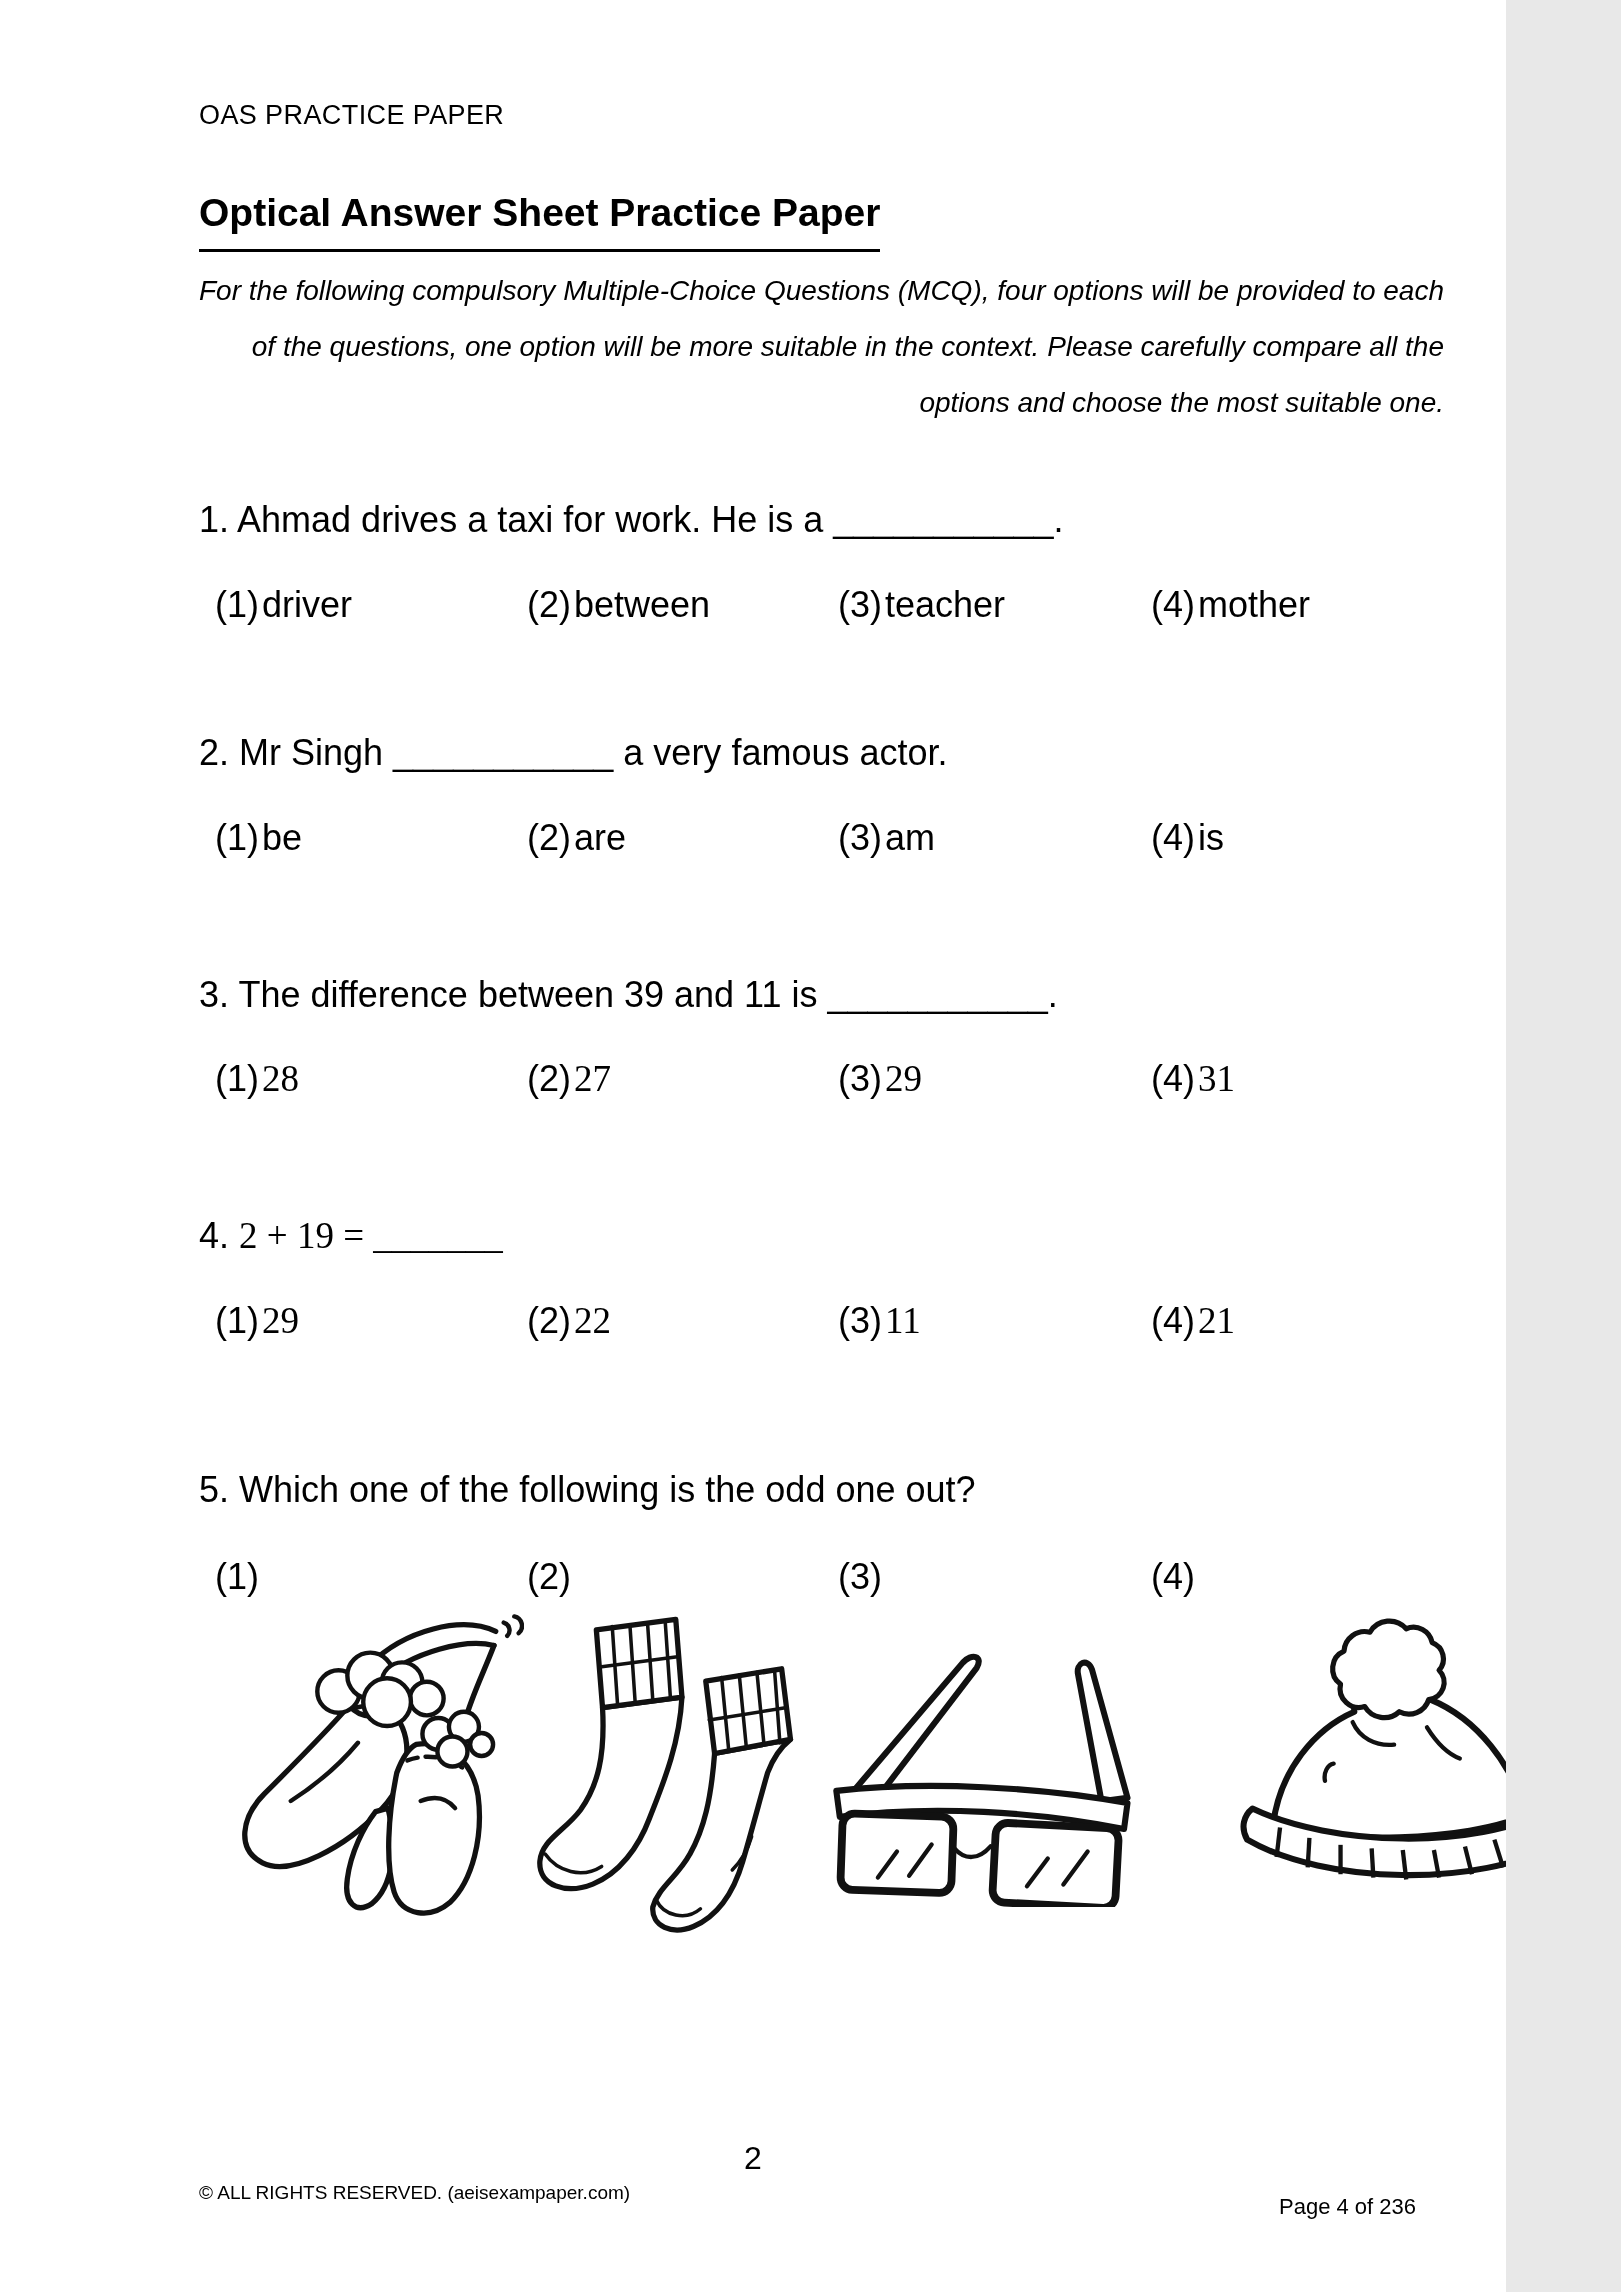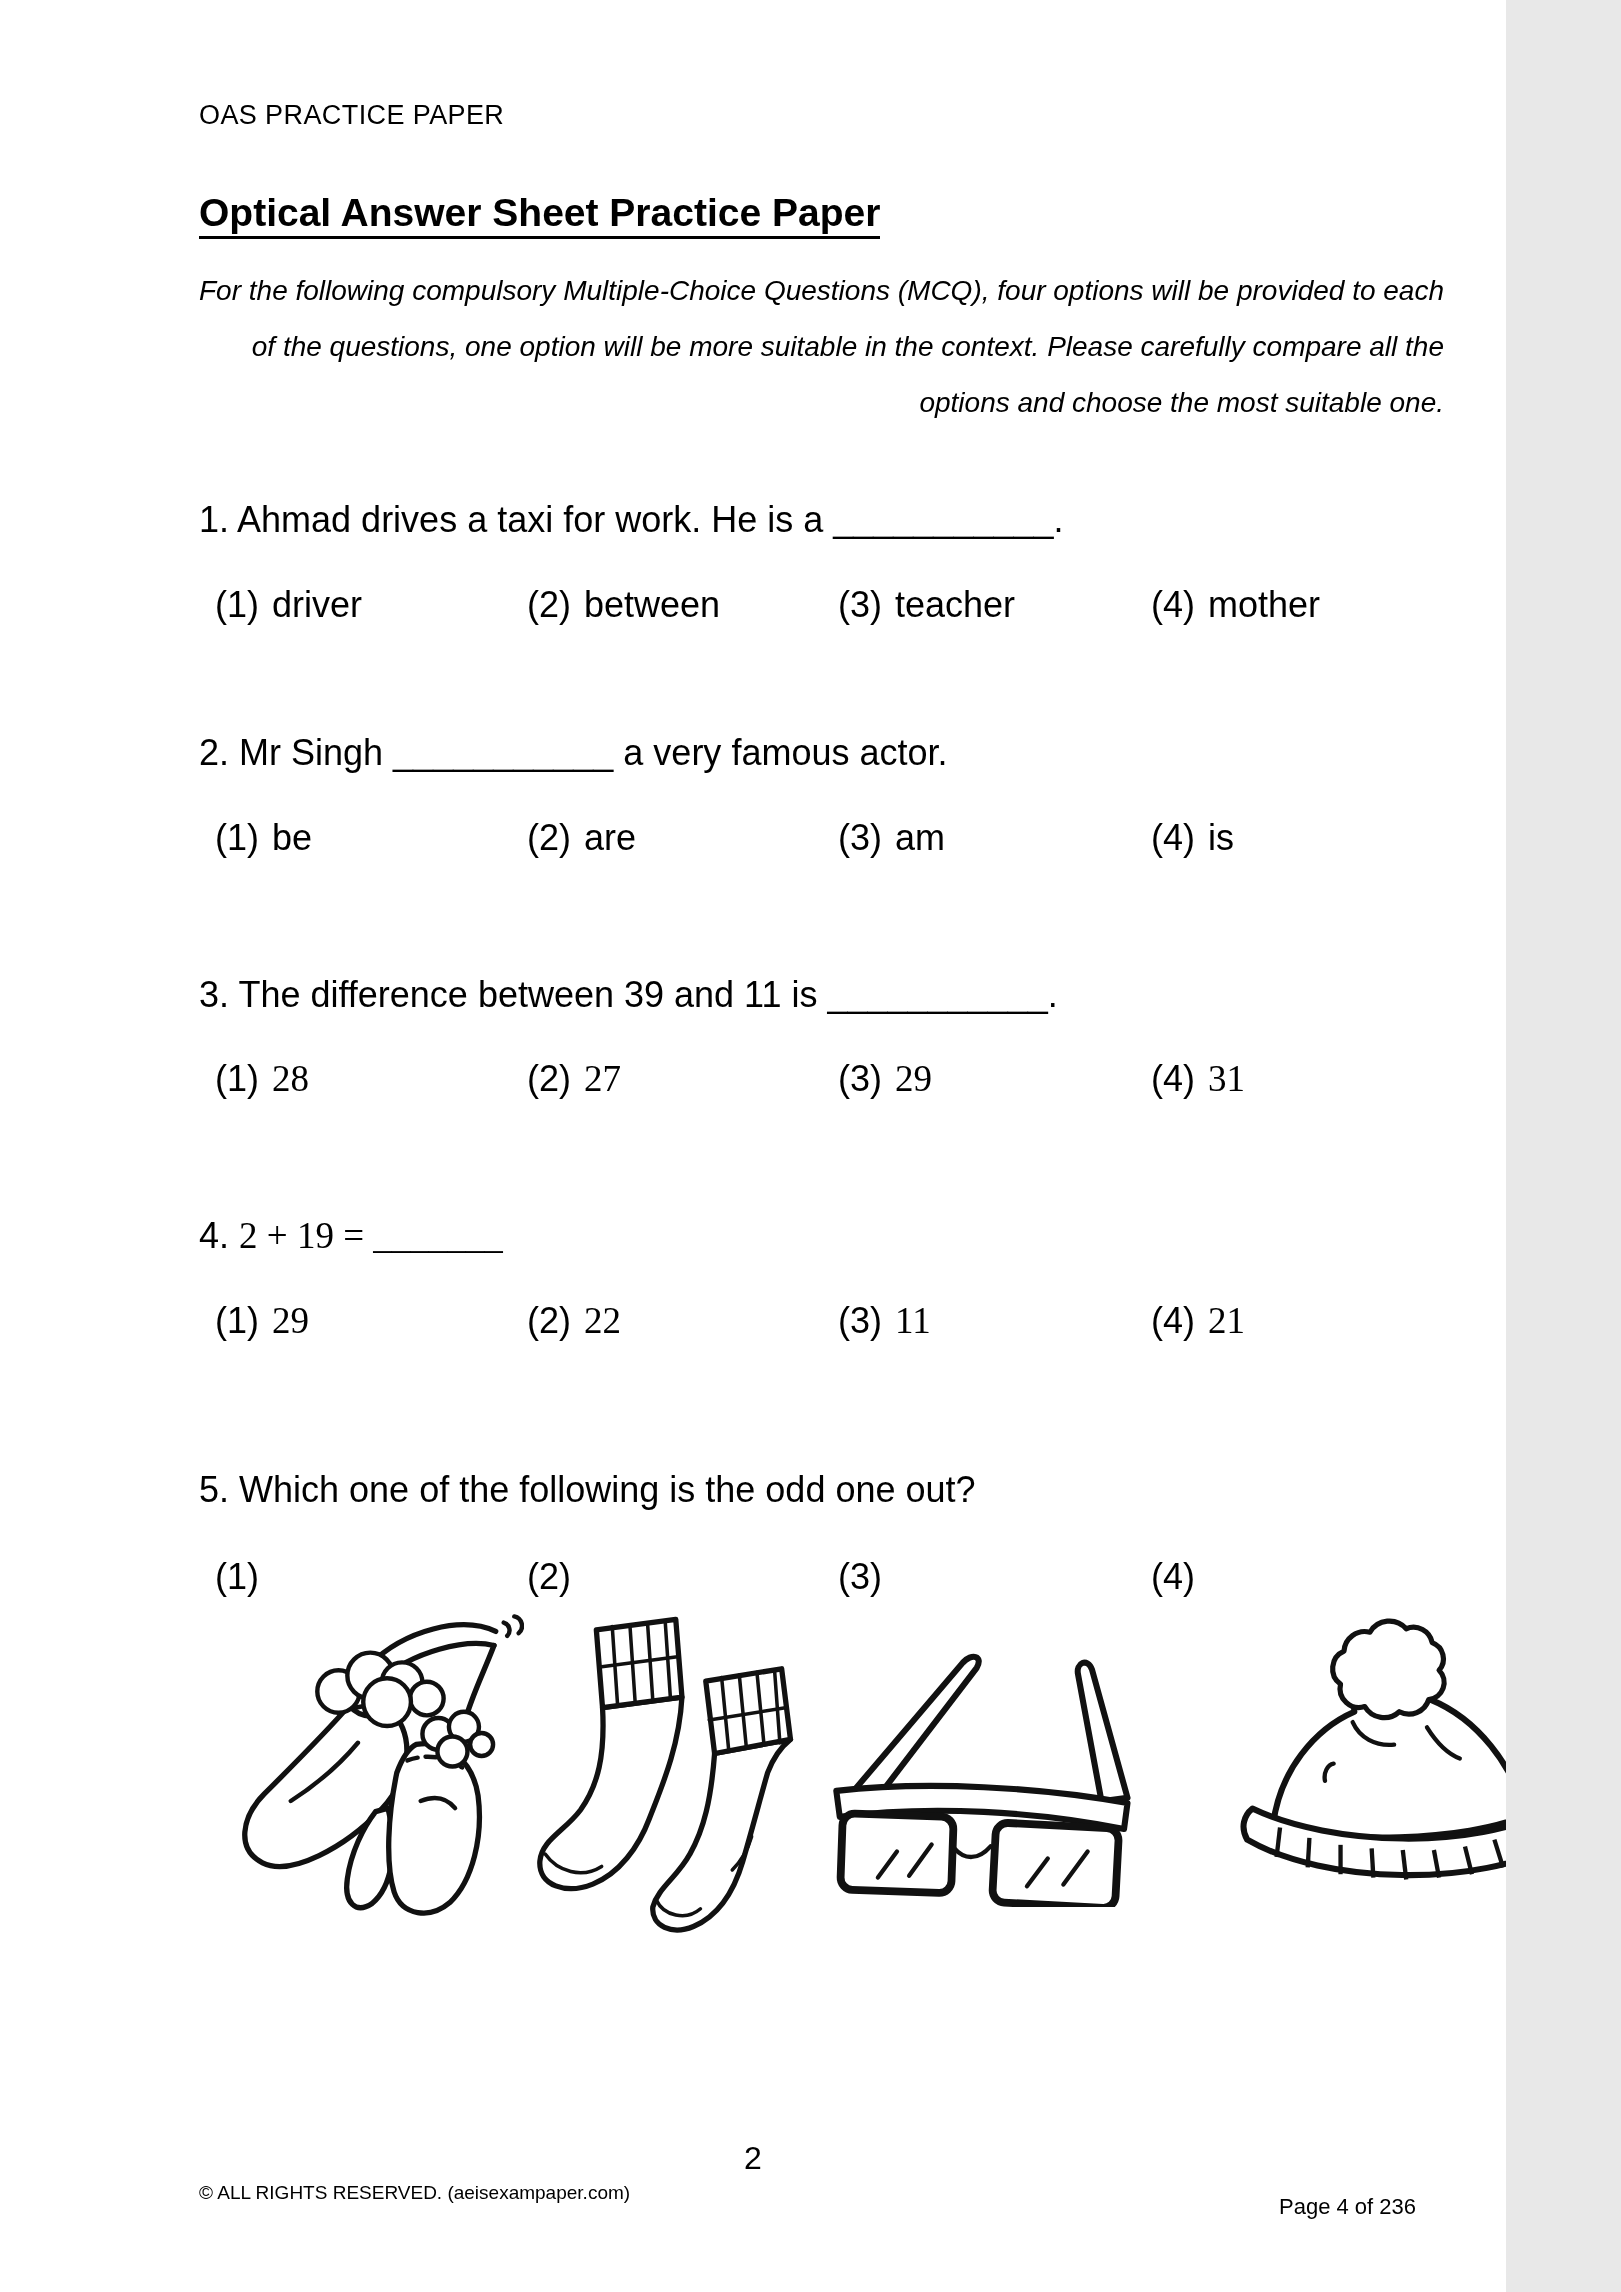--- a/index.html
+++ b/index.html
@@ -7,25 +7,25 @@
     position:relative;
     width:1506px;height:2293px;
     background:#ffffff;
     font-family:"Liberation Sans",sans-serif;
     color:#000;
     overflow:hidden;
   }
   .abs{position:absolute;}
   .doc-header{left:199px;top:100px;font-size:27px;letter-spacing:0.4px;}
   .doc-title{left:199px;top:191px;font-size:39px;font-weight:bold;
-    border-bottom:3.6px solid #000;padding-bottom:1px;}
+    border-bottom:3.6px solid #000;padding-bottom:14px;}
   .intro{left:199px;top:263px;font-size:28px;font-style:italic;line-height:56px;white-space:nowrap;text-align:right;}
   .q-text{font-size:36px;white-space:nowrap;}
   .q-row{display:grid;grid-template-columns:312px 311px 313px auto;font-size:36px;white-space:nowrap;}
-  .opt-value{margin-left:13px;}
+  .opt-value{margin-left:3px;}
   .serif-vals .opt-value{font-family:"Liberation Serif",serif;font-size:37px;}
   .serif-body .q-body{font-family:"Liberation Serif",serif;font-size:37px;}
   #q1{left:199px;top:499px;} #o1{left:215px;top:584px;}
   #q2{left:199px;top:732px;} #o2{left:215px;top:817px;}
   #q3{left:199px;top:974px;} #o3{left:215px;top:1057px;}
   #q4{left:199px;top:1214px;} #o4{left:215px;top:1299px;}
   #q5{left:199px;top:1469px;} #o5{left:215px;top:1556px;}
   .img-row{left:206px;top:1596px;display:flex;align-items:flex-start;}
   .img-box svg{display:block;}
   .pg-num{left:0;top:2140px;width:100%;text-align:center;font-size:32px;}

